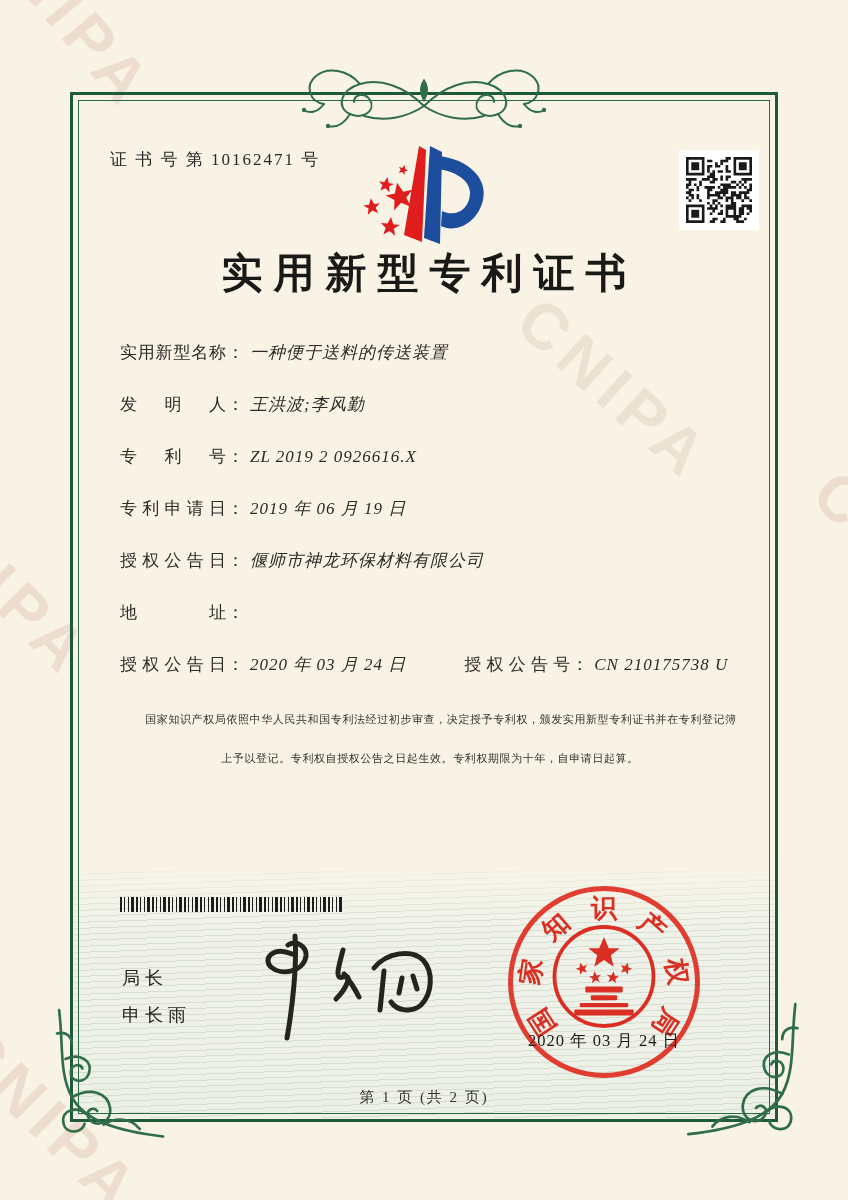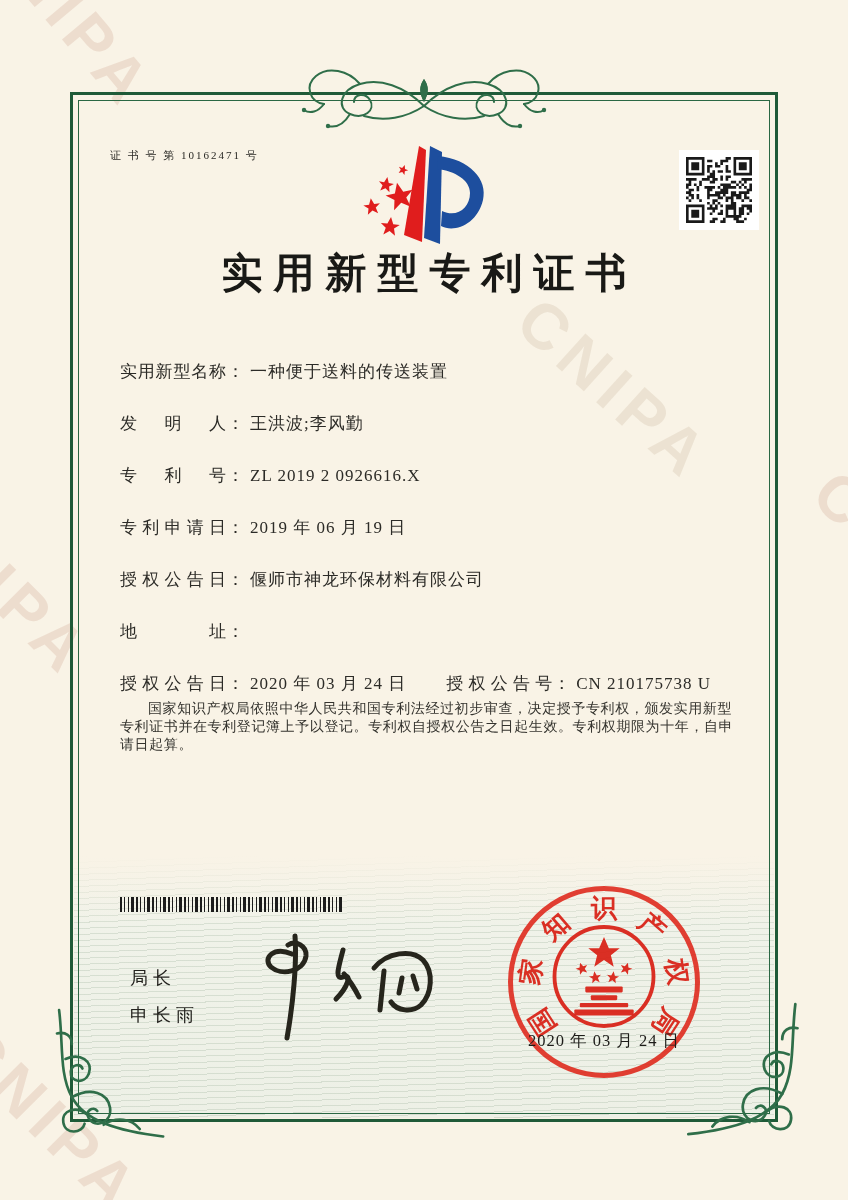--- a/index.html
+++ b/index.html
@@ -38,49 +38,49 @@
   .frame-outer{position:absolute;left:70px;right:70px;top:92px;bottom:78px;
     border:3px solid #1f5a38;z-index:3;pointer-events:none;}
   .frame-inner{position:absolute;left:78px;right:78px;top:100px;bottom:86px;
     border:1px solid #2a6743;z-index:3;pointer-events:none;}
   .orn{position:absolute;z-index:4;pointer-events:none;}
   .orn-top{left:283px;top:58px;width:282px;height:92px;}
   .orn-bl{left:50px;top:1008px;width:118px;height:138px;}
   .orn-br{left:682px;top:1002px;width:124px;height:142px;}
   
   .cert-no{position:absolute;left:110px;top:148px;z-index:6;
-    font-size:11px;letter-spacing:2px;color:#2b2a26;}
+    font-size:17px;letter-spacing:2px;color:#2b2a26;}
   .logo{position:absolute;left:352px;top:140px;width:152px;height:116px;z-index:6;}
   .qr-wrap{position:absolute;left:679px;top:150px;width:66px;height:66px;z-index:6;
     background:#ffffff;padding:7px;}
   .qr-wrap svg{display:block;width:66px;height:66px;}
   .title{position:absolute;left:0;right:0;top:246px;z-index:6;margin:0;
     text-align:center;font-size:41px;font-weight:bold;letter-spacing:11px;
     color:#191916;text-indent:11px;}
   
-  .content{position:absolute;left:120px;top:360px;width:622px;z-index:6;}
+  .content{position:absolute;left:120px;top:341px;width:622px;z-index:6;}
   .frow{display:flex;align-items:baseline;margin-bottom:29px;
     font-size:17px;line-height:23px;color:#2c2b27;}
   .flabel{display:inline-block;width:106px;text-align:justify;text-align-last:justify;}
   .fcolon{margin:0 6px 0 1px;}
-  .fval{letter-spacing:1px;}
-  .fpair2{margin-left:40px;display:flex;align-items:baseline;}
+  .fval{letter-spacing:1px;font-style:italic;}
+  .fpair2{margin-left:58px;display:flex;align-items:baseline;}
   
   .paras{position:absolute;left:120px;top:700px;width:620px;z-index:6;
-    font-size:14px;line-height:18px;letter-spacing:0.6px;color:#34332e;}
+    font-size:11px;line-height:39px;letter-spacing:0.6px;color:#34332e;text-align:center;}
   .paras p{margin:0;text-indent:2em;}
   
   .barcode{position:absolute;left:120px;top:897px;width:222px;height:15px;z-index:6;
     background:repeating-linear-gradient(90deg,
       #1c1c1c 0 2px, transparent 2px 4px,
       #1c1c1c 4px 5px, transparent 5px 8px,
       #1c1c1c 8px 9px, transparent 9px 11px,
       #1c1c1c 11px 14px, transparent 14px 16px);}
   .sig-block{position:absolute;left:122px;top:966px;z-index:6;
-    font-size:18px;letter-spacing:5px;color:#23221e;margin-left:8px;}
+    font-size:18px;letter-spacing:5px;color:#23221e;}
   .sig-block div{margin-bottom:13px;}
   .signature{position:absolute;left:246px;top:928px;width:212px;height:118px;z-index:6;}
   
   .seal{position:absolute;left:508px;top:886px;width:192px;height:192px;z-index:5;
     border:5px solid rgba(222,36,24,0.88);border-radius:50%;box-sizing:border-box;}
   .seal-ring{position:absolute;inset:0;}
   .seal-ring span{position:absolute;inset:5px;text-align:center;
     font-size:26px;font-weight:bold;color:rgba(216,30,18,0.92);line-height:1;}
   .emblem{position:absolute;left:50%;top:50%;width:110px;height:110px;
     transform:translate(-50%,-55%);}
@@ -263,14 +263,15 @@
         <use href="#sstar" transform="translate(20 -7) scale(0.58) rotate(18)"></use>
         <rect x="-17" y="9" width="34" height="5.5" rx="1"></rect>
         <rect x="-12" y="17" width="24" height="4.5" rx="1"></rect>
         <rect x="-22" y="24" width="44" height="4" rx="1"></rect>
         <rect x="-27" y="30" width="54" height="5.5" rx="1"></rect>
       </g>
     </svg>
   </div>
   <div class="seal-date">2020 年 03 月 24 日</div>
 
+  <div class="page-num">第 1 页 (共 2 页)</div>
 
 </div>
 
 </body></html>

